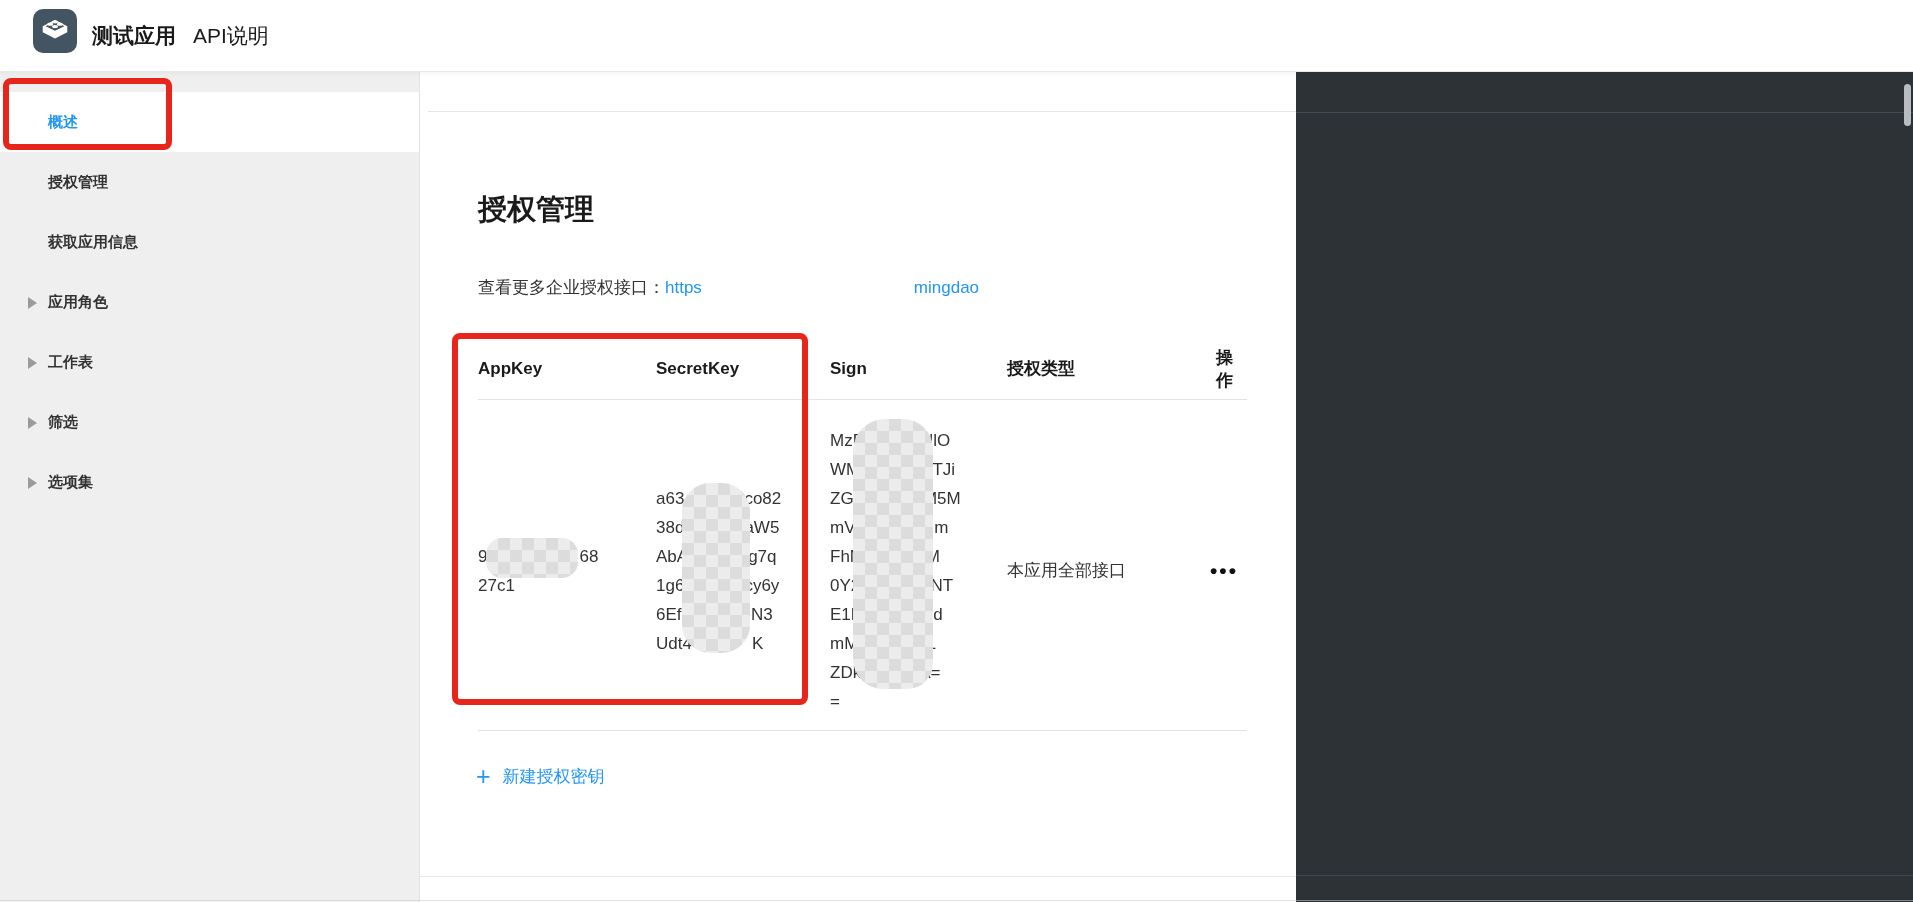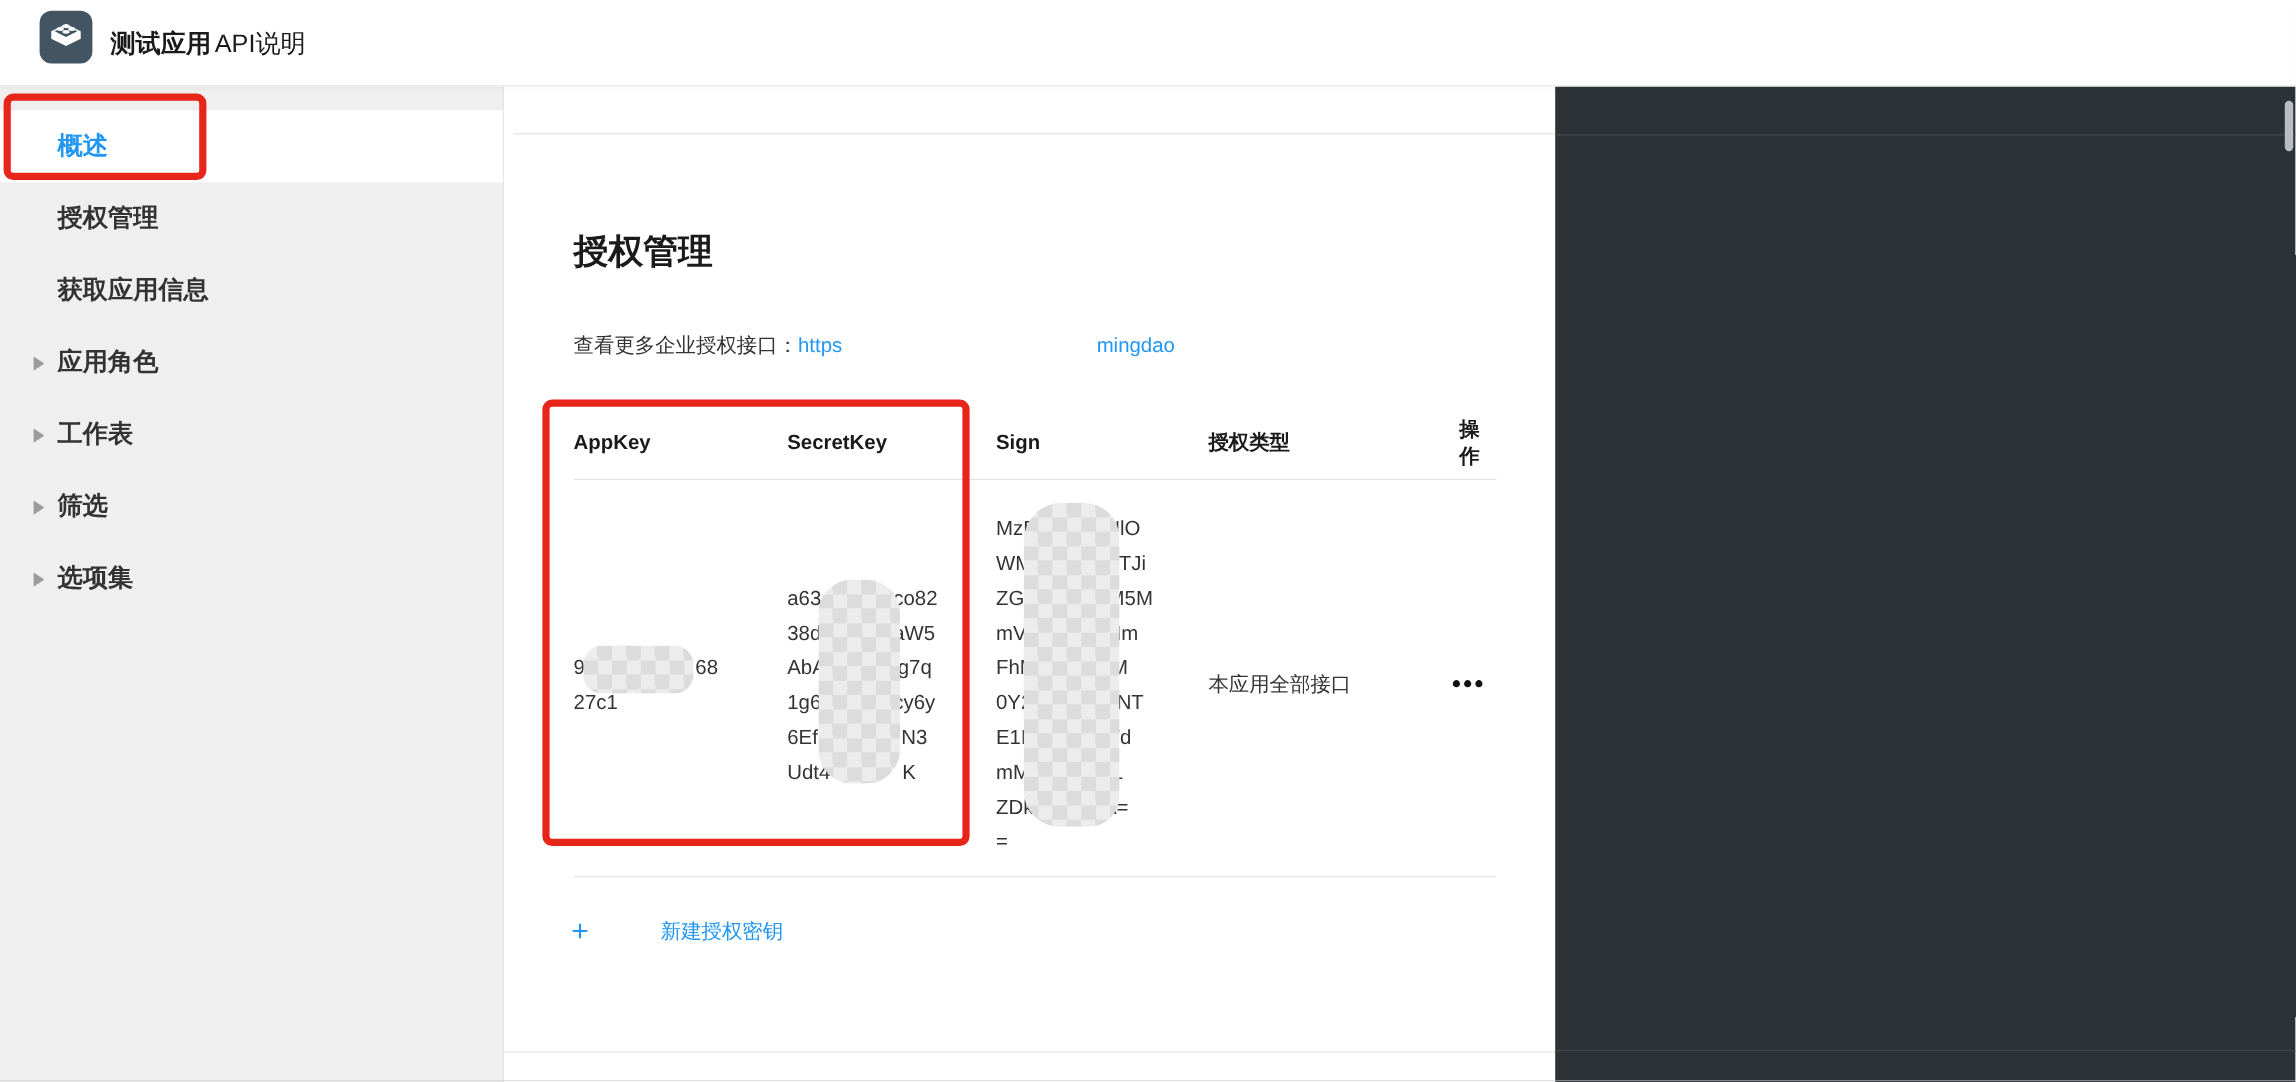--- a/index.html
+++ b/index.html
@@ -13,32 +13,32 @@
   .header{
     position:absolute;left:0;top:0;width:1913px;height:71px;background:#fff;
     border-bottom:1px solid #e8e8e8;z-index:4;
     box-shadow:0 2px 4px rgba(0,0,0,0.04);
     display:flex;align-items:center;
   }
   .logo{
     position:absolute;left:33px;top:9px;width:44px;height:44px;border-radius:10px;
     background:#435562;display:flex;align-items:center;justify-content:center;
   }
-  .title-wrap{position:absolute;left:92px;top:0;height:71px;display:flex;align-items:center;gap:3px;}
+  .title-wrap{position:absolute;left:92px;top:0;height:71px;display:flex;align-items:center;gap:17px;}
   .app-name{font-size:21px;font-weight:bold;color:#1a1a1a;}
   .app-suffix{font-size:21px;font-weight:400;color:#1a1a1a;}
   
   .sidebar{
     position:absolute;left:0;top:72px;width:420px;height:830px;
     background:#efefef;border-right:1px solid #e4e4e4;box-sizing:border-box;
     padding-top:20px;z-index:1;
   }
   .side-item{
     position:relative;height:60px;line-height:60px;
-    padding-left:48px;font-size:21px;font-weight:bold;color:#333;cursor:pointer;
+    padding-left:48px;font-size:15px;font-weight:bold;color:#333;cursor:pointer;
   }
   .side-item.active{background:#ffffff;color:#2196f3;}
   .side-item .arrow{
     position:absolute;left:28px;top:25px;width:0;height:0;visibility:hidden;
     border-left:9px solid #9b9b9b;border-top:6px solid transparent;border-bottom:6px solid transparent;
   }
   .side-item.expandable .arrow{visibility:visible;}
   
   .main{
     position:absolute;left:420px;top:72px;width:876px;height:830px;background:#fff;z-index:1;
@@ -73,21 +73,21 @@
   }
   .mosaic-appkey{left:66px;top:466px;width:92px;height:40px;border-radius:16px;}
   .mosaic-secret{left:262px;top:411px;width:68px;height:170px;border-radius:28px;}
   .mosaic-sign{left:433px;top:347px;width:80px;height:270px;border-radius:32px 30px 26px 30px;}
   
   .new-key{
     position:absolute;left:56px;top:692px;display:flex;align-items:center;gap:12px;
     color:#2196f3;cursor:pointer;
   }
   .new-key .plus{font-size:25px;font-weight:400;line-height:25px;}
-  .new-key .nk-label{font-size:17px;margin-left:48px;}
+  .new-key .nk-label{font-size:17px;}
   .bottom-divider{position:absolute;left:0;right:0;top:804px;height:1px;background:#e7e7e7;}
   
   .dark-panel{
     position:absolute;left:1296px;top:72px;width:617px;height:830px;background:#2d3237;z-index:1;
   }
   .dark-line-top{position:absolute;left:0;right:0;top:40px;height:1px;background:#454a50;}
   .dark-line-bottom{position:absolute;left:0;right:0;top:803px;height:1px;background:#42474d;}
   .dark-scroll-thumb{
     position:absolute;right:2px;top:12px;width:7px;height:42px;border-radius:4px;background:#b9bdc1;cursor:pointer;
   }

